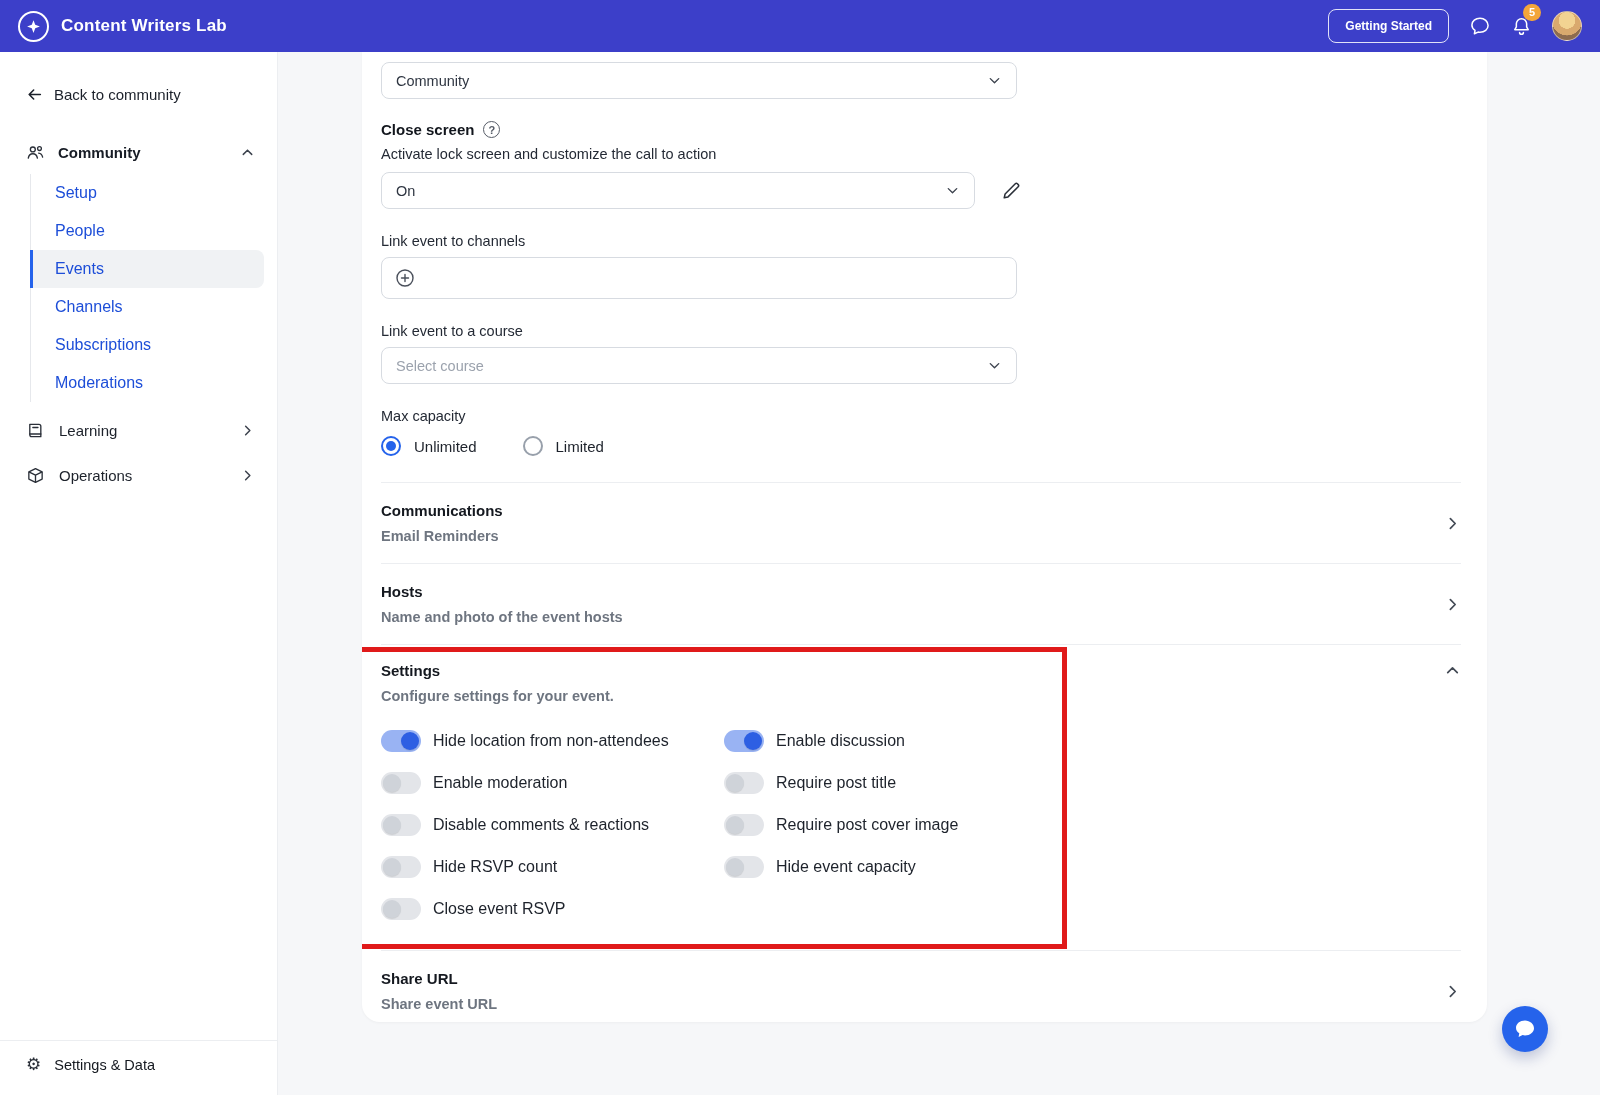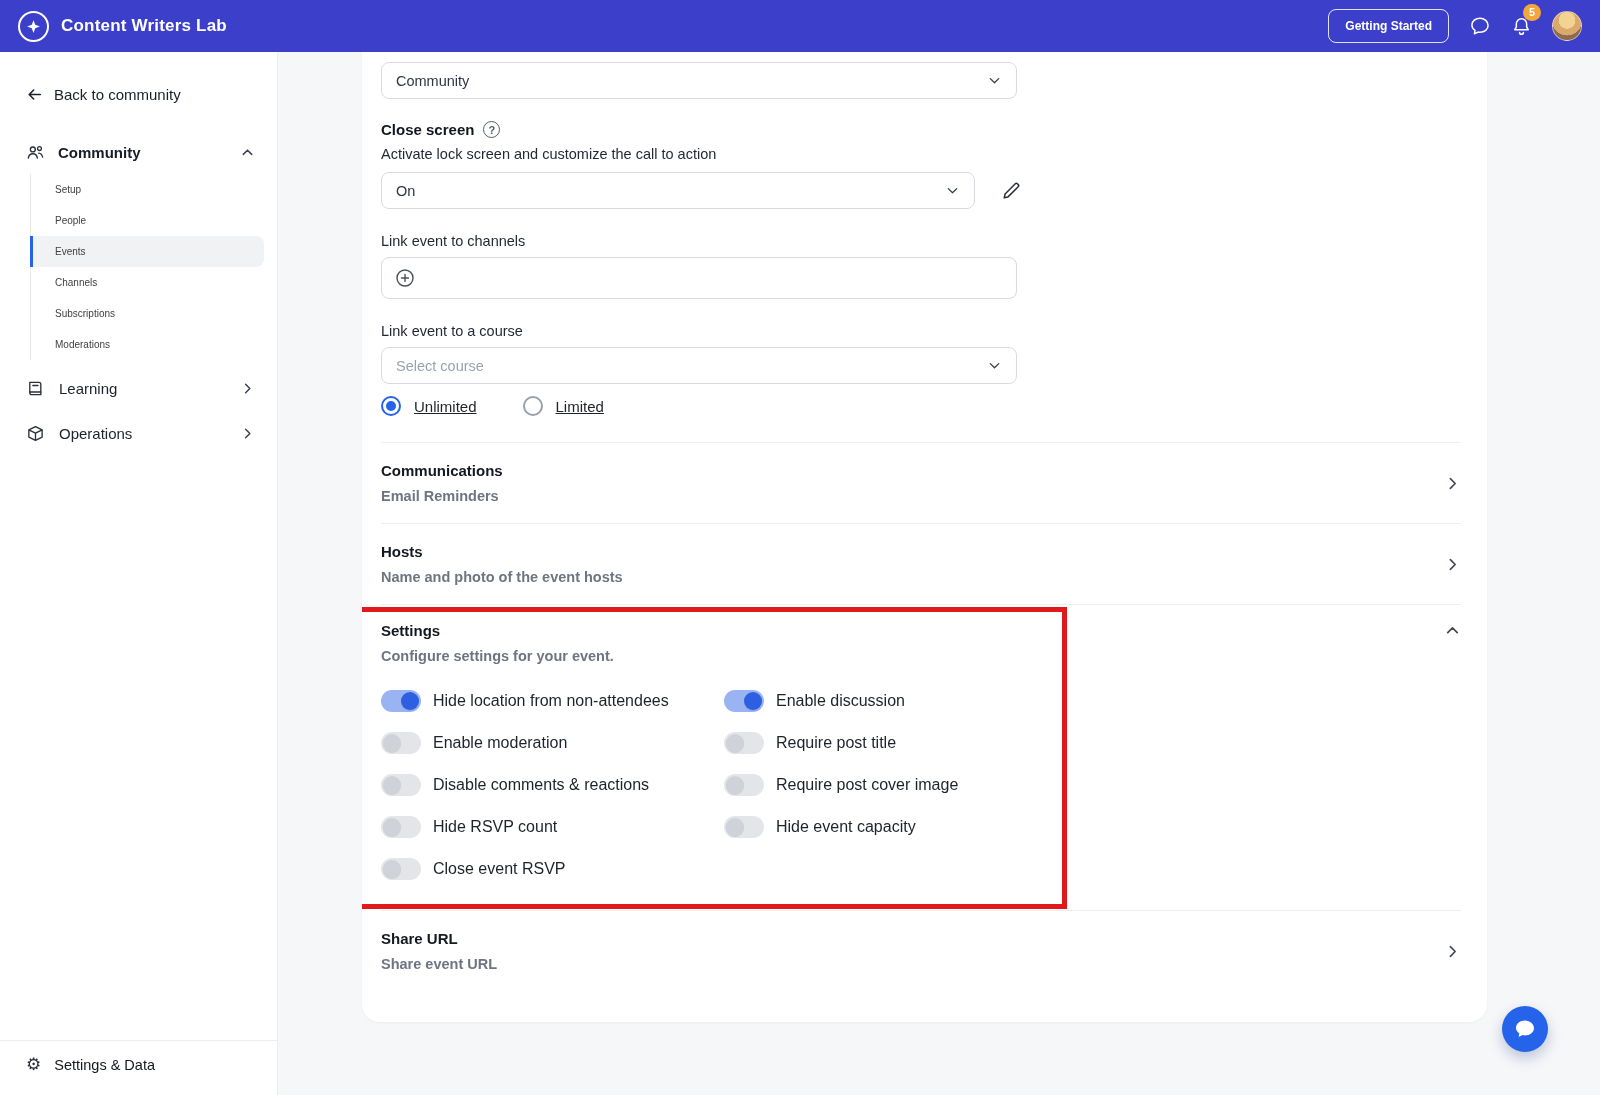--- a/index.html
+++ b/index.html
@@ -27,21 +27,21 @@
 
   
   .sidebar { position:absolute; top:52px; left:0; width:278px; bottom:0; background:#fff;
              border-right:1px solid #eceef1; display:flex; flex-direction:column; z-index:10; }
   .back-link { display:flex; align-items:center; gap:11px; margin:34px 0 0 26px; font-size:15px;
                color:#1b202a; cursor:pointer; }
   .nav-header { display:flex; align-items:center; gap:13px; padding:10px 22px 10px 26px;
                 font-size:15px; font-weight:700; color:#171c25; cursor:pointer; margin-top:30px; }
   .nav-header .chev { margin-left:auto; display:flex; color:#3c424d; }
   .sub-list { list-style:none; margin:2px 13px 6px 30px; border-left:1px solid #e6e8ec; }
-  .sub-list li { position:relative; padding:10px 0 10px 24px; font-size:10px; color:#404040; cursor:pointer; }
+  .sub-list li { position:relative; padding:10px 0 10px 24px; font-size:16px; color:#1d4ed8; cursor:pointer; }
   .sub-list li.active { background:#f0f2f4; border-radius:0 8px 8px 0; }
   .sub-list li.active::before { content:""; position:absolute; left:-1px; top:0; bottom:0; width:2.5px; background:#2563eb; }
   .nav-row { display:flex; align-items:center; gap:14px; padding:13px 22px 13px 26px; font-size:15px;
              color:#1d222b; font-weight:500; cursor:pointer; }
   .nav-row .chev { margin-left:auto; display:flex; color:#3c424d; }
   .sidebar-spacer { flex:1; }
   .sidebar-footer { border-top:1px solid #eceef1; display:flex; align-items:center; gap:13px;
                     padding:15px 26px 22px; font-size:14.5px; color:#14181f; cursor:pointer; }
   .gear-glyph { font-size:17px; color:#2a2f38; line-height:1; }
 
@@ -67,21 +67,21 @@
   .field-label.tight { margin-top:8px; }
   .mt8 { margin-top:8px; }
 
   .lock-row { display:flex; align-items:center; gap:26px; margin-top:10px; }
   .edit-icon { display:flex; color:#2a2f38; cursor:pointer; }
 
   .input-box { width:636px; height:42px; border:1px solid #d7dbe1; border-radius:8px; display:flex;
                align-items:center; padding:0 13px; margin-top:8px; cursor:text; }
   .plus-icon { display:flex; color:#4a505b; cursor:pointer; }
 
-  .radio-row { display:flex; align-items:flex-end; gap:46px; margin-top:12px;text-decoration:underline; }
+  .radio-row { display:flex; align-items:flex-end; gap:46px; margin-top:12px; }
   .radio-opt { display:flex; align-items:center; gap:13px; font-size:15px; color:#1d222b; cursor:pointer; }
   .radio { width:20px; height:20px; border-radius:50%; border:2px solid #98a0ab; background:#fff;
            position:relative; flex:none; }
   .radio.checked { border-color:#2563eb; }
   .radio.checked::after { content:""; position:absolute; inset:3px; border-radius:50%; background:#2563eb; }
 
   .divider { height:1px; background:#eceef1; }
   .divider.first { margin-top:26px; }
 
   .disclosure-row { display:flex; align-items:center; justify-content:space-between; padding:19px 0; cursor:pointer; }
@@ -258,20 +258,21 @@
       <div class="field-label">Link event to a course</div>
       <div class="select w636 mt8">
         <span class="placeholder">Select course</span>
         <span class="chev">
           <svg width="15" height="15" viewBox="0 0 16 16">
               <path d="M3.5 6 8 10.5 12.5 6" fill="none" stroke="currentColor" stroke-width="1.5" stroke-linecap="round" stroke-linejoin="round"></path>
             </svg>
         </span>
       </div>
 
+      <div class="field-label">Max capacity</div>
       <div class="radio-row">
         <span class="radio-opt">
           <span class="radio checked"></span>
           <span>Unlimited</span>
         </span>
         <span class="radio-opt">
           <span class="radio"></span>
           <span>Limited</span>
         </span>
       </div>

